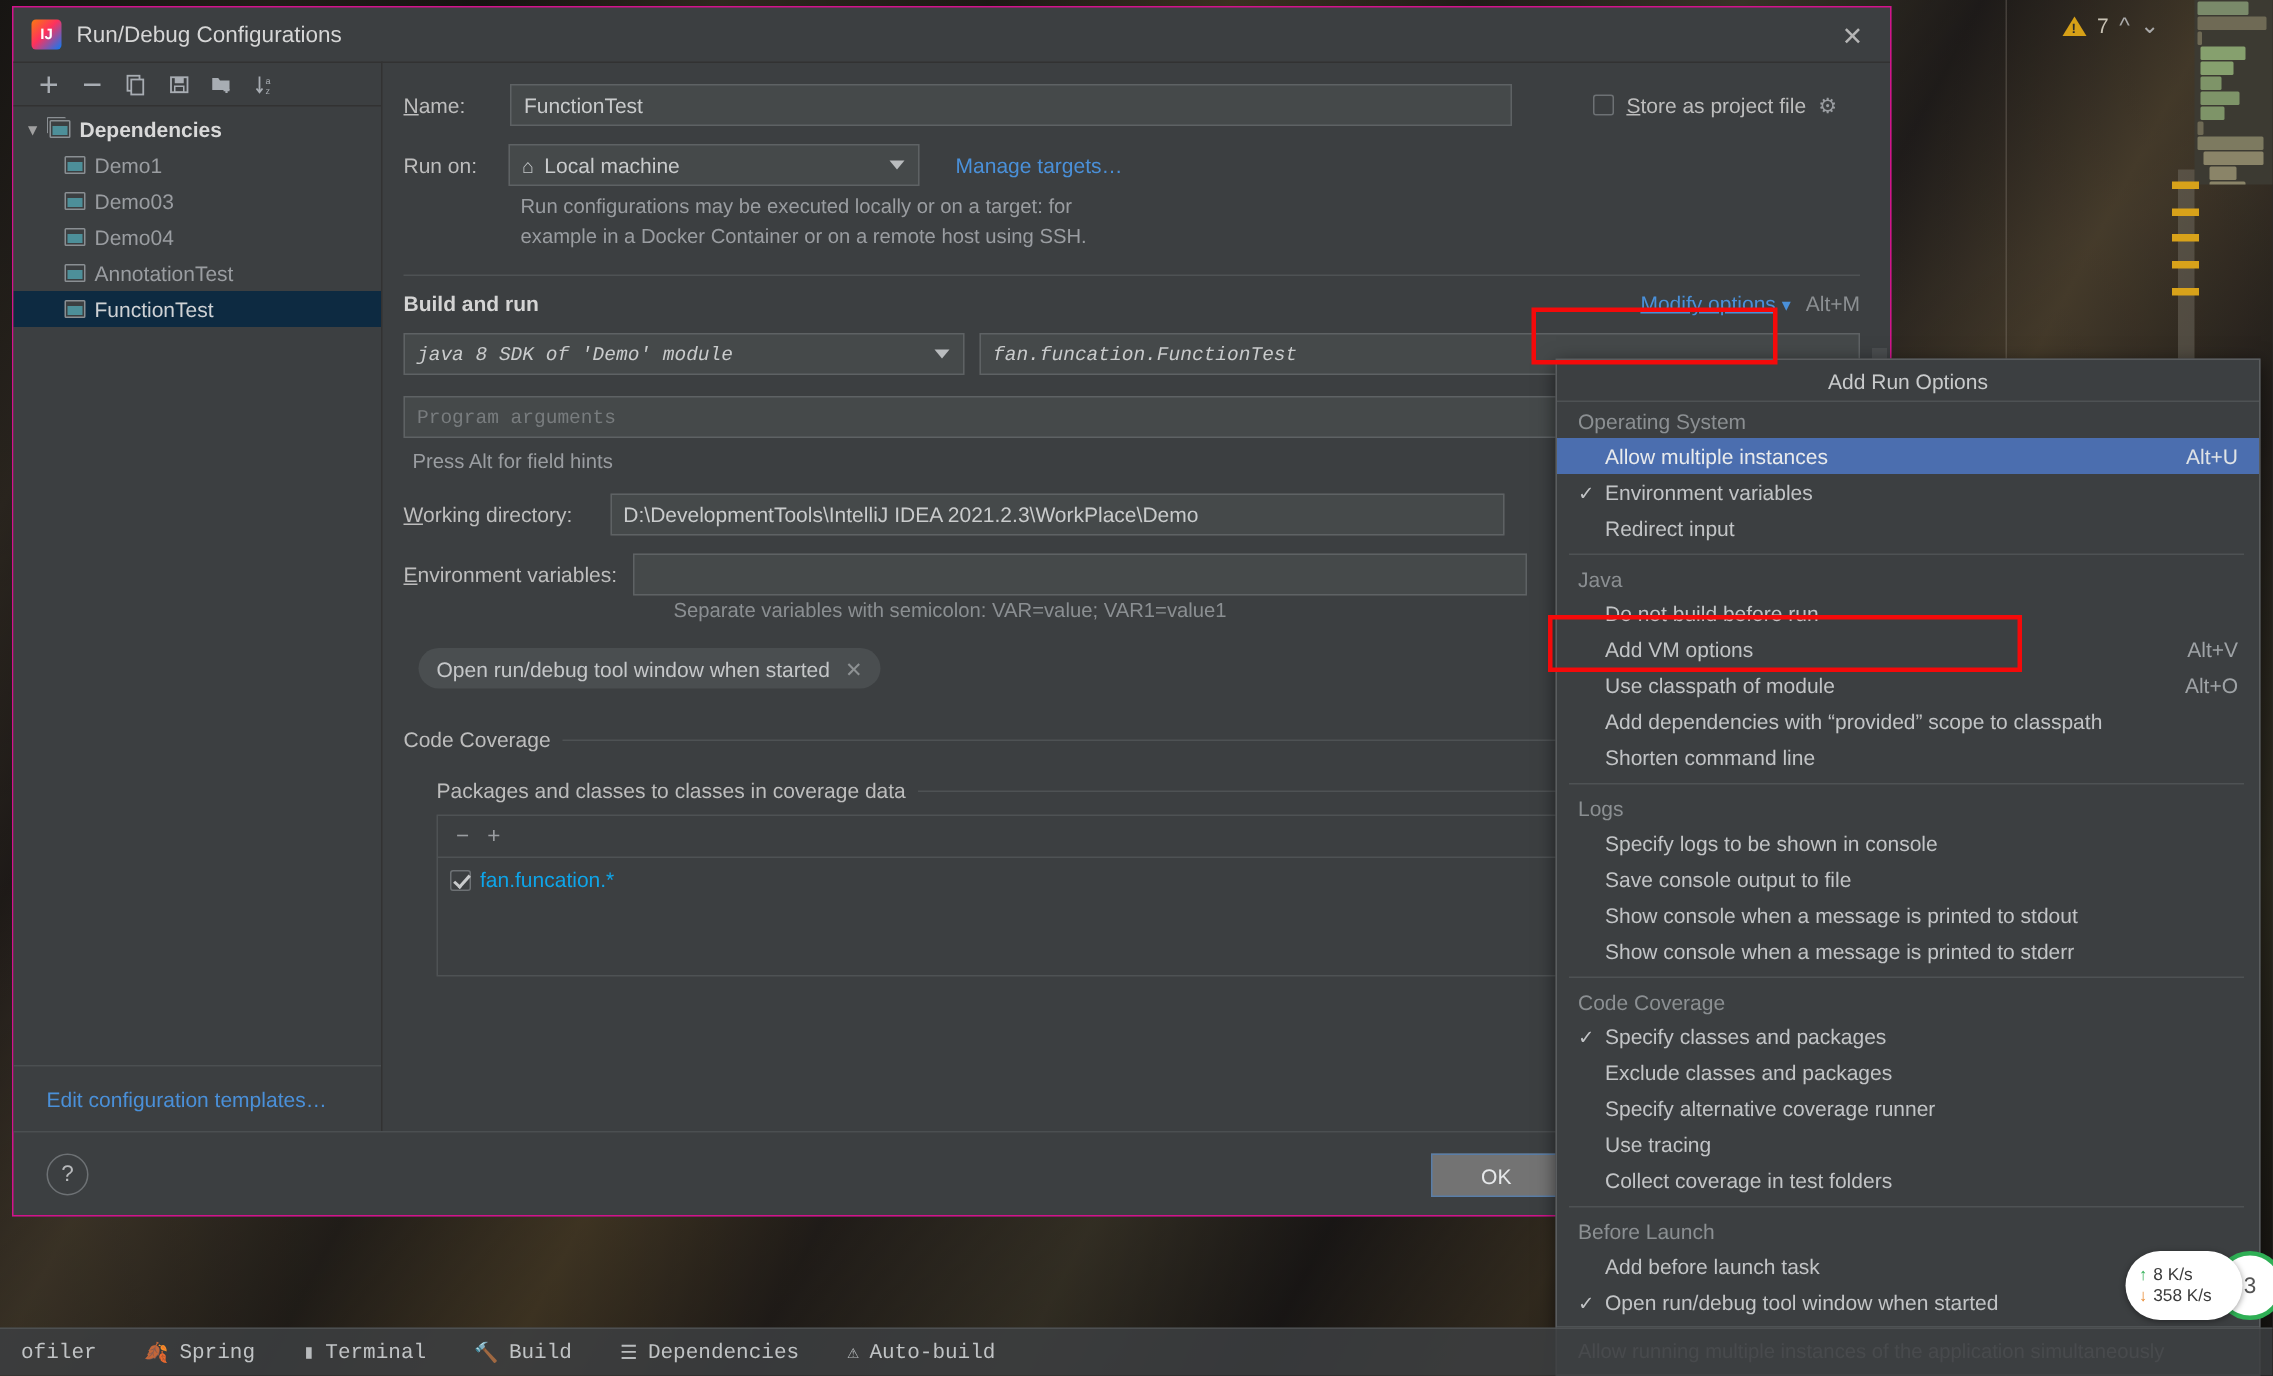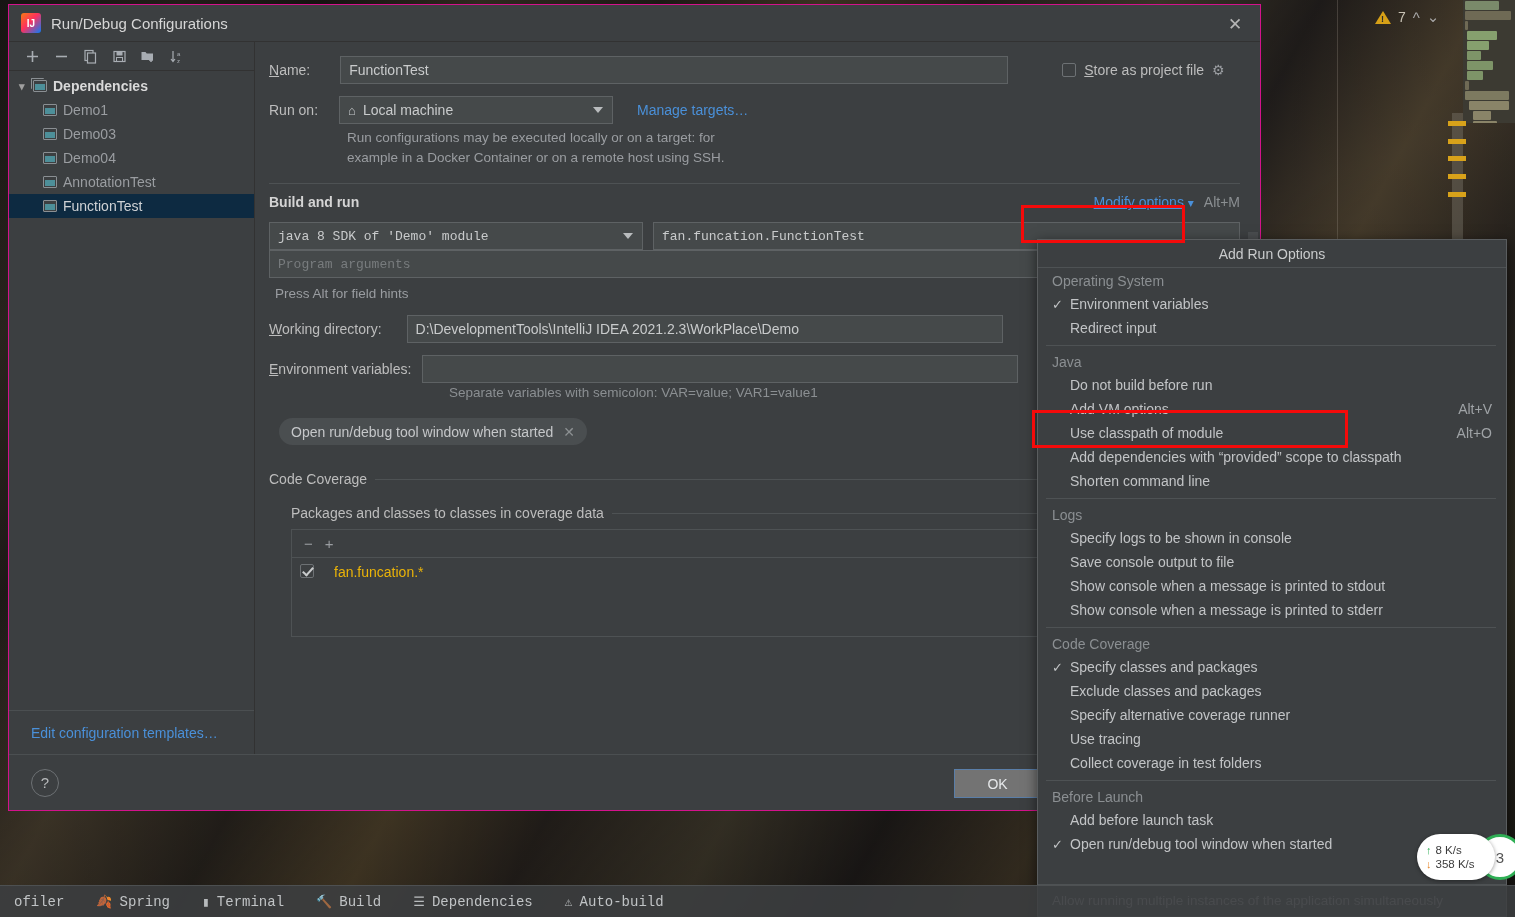--- a/index.html
+++ b/index.html
@@ -185,21 +185,21 @@
   .group-label { color:#bdbdbd; font-size:14px; white-space:nowrap; }
   .group-line { flex:1; height:1px; background:#4e5254; }
   #cov-inner { margin:18px 0 0 22px; }
   #cov-list {
     margin-top:8px; background:#3c3f41; border:1px solid #4e5254; height:108px;
   }
   #cov-list-toolbar {
     height:28px; border-bottom:1px solid #4e5254; display:flex; align-items:center;
     gap:12px; padding-left:12px; color:#9a9da1; font-size:15px;
   }
-  #cov-item { display:flex; align-items:flex-start; gap:20px; padding:6px 0 0 8px; color:#eab308; font-size:14px; }
+  #cov-item { display:flex; align-items:flex-end; gap:6px; padding:6px 0 0 8px; color:#0ea5e9; font-size:14px; }
   #scrollbar-track {
     position:absolute; right:2px; top:190px; width:10px; height:110px; background:#4a4d4f;
   }
 
   
   #footer {
     height:56px; flex:0 0 56px; border-top:1px solid #4b4f51;
     display:flex; align-items:center; padding:0 22px; position:relative;
   }
   #help-btn {
@@ -430,21 +430,21 @@
           <div id="modify-options-wrap">
             <span id="modify-options">
               <u><span>Modify options</span></u>
               <span class="mo-chev">▾</span>
             </span>
             <span id="alt-m">Alt+M</span>
           </div>
         </div>
 
         
-        <div class="row" style="margin-bottom:0;">
+        <div class="row" style="margin-bottom:14px;font-style:italic;">
           <div class="field mono" id="sdk-combo">
             <span>java 8 SDK of 'Demo' module</span>
             <span class="combo-arrow"></span>
           </div>
           <div class="field mono" id="main-class">fan.funcation.FunctionTest</div>
         </div>
 
         
         <div class="field mono" id="prog-args">
           <span class="placeholder">Program arguments</span>
@@ -505,20 +505,25 @@
     <div id="help-btn">?</div>
     <div id="ok-btn">OK</div>
   </div>
 </div>
 
 <div id="popup">
   <div id="popup-title">Add Run Options</div>
   <div id="popup-list">
 
     <div class="menu-group">Operating System</div>
+    <div class="menu-item highlight">
+      <span class="tick"></span>
+      <span class="mlabel">Allow multiple instances</span>
+      <span class="accel">Alt+U</span>
+    </div>
     <div class="menu-item">
       <span class="tick">✓</span>
       <span class="mlabel">Environment variables</span>
       <span class="accel"></span>
     </div>
     <div class="menu-item">
       <span class="tick"></span>
       <span class="mlabel">Redirect input</span>
       <span class="accel"></span>
     </div>

